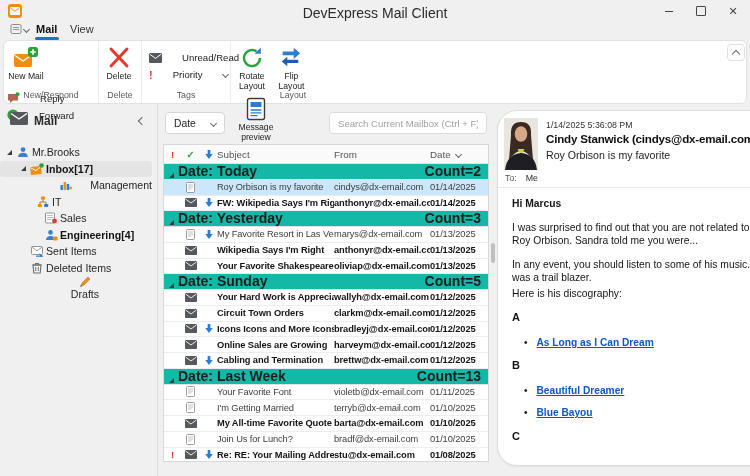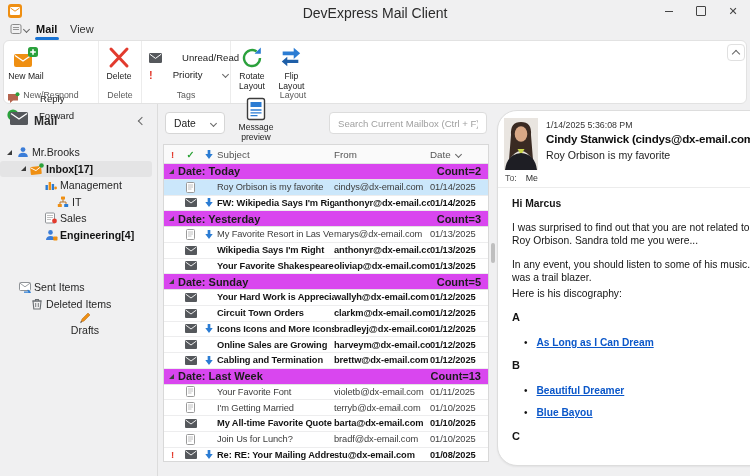--- a/index.html
+++ b/index.html
@@ -72,22 +72,22 @@
         box-sizing:border-box;overflow:hidden;}
   .hdr-row{display:flex;align-items:center;height:18px;background:#fafafa;border-bottom:1px solid #e3e3e3;
            font-size:9.8px;color:#555;}
   .col-pri{width:17px;text-align:center;flex:none;display:flex;justify-content:center;}
   .col-read{width:19px;flex:none;display:flex;justify-content:center;}
   .col-arr{width:17px;flex:none;display:flex;justify-content:center;}
   .col-subj{flex:1;overflow:hidden;white-space:nowrap;}
   .col-from{width:96px;flex:none;overflow:hidden;white-space:nowrap;}
   .col-date{width:58px;flex:none;display:flex;align-items:center;gap:5px;white-space:nowrap;}
   .hdr-check{color:#27a032;font-weight:bold;font-size:9.5px;}
-  .grp-row{display:flex;align-items:center;height:15.75px;background:#d946ef;border-bottom:1px solid #e2e2e2;
-           font-size:11px;font-weight:bold;color:#1c1c1c;box-sizing:border-box;}
+  .grp-row{display:flex;align-items:flex-end;height:15.75px;background:#14b8a6;border-bottom:1px solid #e2e2e2;
+           font-size:14px;font-weight:bold;color:#1c1c1c;box-sizing:border-box;}
   .grp-row .exp{width:14px;display:flex;justify-content:center;}
   .grp-row .cnt{margin-left:auto;padding-right:7px;}
   .mail-row{display:flex;align-items:center;height:15.75px;border-bottom:1px solid #ededee;box-sizing:border-box;
             font-size:9.3px;color:#3d3d3d;letter-spacing:-0.1px;}
   .mail-row.selected{background:#cbe7fb;}
   .mail-row.unread .col-subj,.mail-row.unread .col-from,.mail-row.unread .col-date{font-weight:bold;color:#141414;}
   .scroll-thumb{position:absolute;left:491px;top:243px;width:3.5px;height:20px;background:#bfbfbf;border-radius:2px;}
 
   
   .readcard{position:absolute;left:497px;top:110px;width:284px;height:356px;background:#fff;border:1px solid #ddd;
@@ -265,33 +265,33 @@
             <g transform="rotate(-6 6 8)">
               <rect x="0.5" y="3.5" width="11" height="8" rx="1" fill="#ef8f12"></rect>
               <path d="M0.8 4.2l5.2 3.4 5.2-3.4" stroke="#fff" stroke-width="0.9" fill="none"></path>
             </g>
             <circle cx="11.5" cy="2.5" r="2.3" fill="#2ba13c"></circle>
           </svg>
         </span>
         <span class="tl">Inbox</span>
         <span class="tsuf"> [17]</span>
       </div>
-      <div class="tree-item" style="padding-left: 32px;">
+      <div class="tree-item" style="padding-left: 32px; justify-content: space-between;">
         <span class="exp"></span>
         <span class="tico">
           <svg width="12" height="12" viewBox="0 0 12 12">
             <rect x="0.5" y="6" width="2.4" height="5" fill="#2b7cd3"></rect>
             <rect x="3.6" y="3" width="2.4" height="8" fill="#ef8f12"></rect>
             <rect x="6.7" y="5" width="2.4" height="6" fill="#2b7cd3"></rect>
             <circle cx="10.6" cy="9" r="1.4" fill="#ef8f12"></circle>
           </svg>
         </span>
         <span class="tl">Management</span>
       </div>
-      <div class="tree-item" style="padding-left: 44px; text-align: center;">
+      <div class="tree-item" style="padding-left: 24px; text-align: center;">
         <span class="exp"></span>
         <span class="tico">
           <svg width="12" height="12" viewBox="0 0 12 12">
             <path d="M6 3v3M3 8V6h6v2" stroke="#b8742a" fill="none"></path>
             <rect x="4" y="0.5" width="4" height="3" rx="0.5" fill="#ef8f12"></rect>
             <rect x="0.8" y="8" width="4" height="3" rx="0.5" fill="#ef8f12"></rect>
             <rect x="7.2" y="8" width="4" height="3" rx="0.5" fill="#2b7cd3"></rect>
           </svg>
         </span>
         <span class="tl">IT</span>
@@ -312,21 +312,21 @@
         <span class="tico">
           <svg width="13" height="12" viewBox="0 0 13 12">
             <circle cx="5.5" cy="3.4" r="2.3" fill="#3b7dd8"></circle>
             <path d="M1 11c0-2.7 2-4 4.5-4S10 8.3 10 11z" fill="#3b7dd8"></path>
             <rect x="8.2" y="7.5" width="4.3" height="4" rx="0.8" fill="#ef8f12"></rect>
           </svg>
         </span>
         <span class="tl">Engineering</span>
         <span class="tsuf"> [4]</span>
       </div>
-      <div class="tree-item" style="padding-left: 6px; margin-top: 36px;">
+      <div class="tree-item" style="padding-left: 18px;">
         <span class="exp"></span>
         <span class="tico">
           <svg width="13" height="11" viewBox="0 0 13 11">
             <rect x="0.5" y="0.5" width="11" height="8" rx="1" fill="#fff" stroke="#8f9397"></rect>
             <path d="M1 1.2l5 3.6 5-3.6" stroke="#8f9397" stroke-width="0.9" fill="none"></path>
             <path d="M5 10.2h6M8.6 8l2.6 2.2-2.6 2.2" stroke="#2b7cd3" stroke-width="1.2" fill="none"></path>
           </svg>
         </span>
         <span class="tl">Sent Items</span>
       </div>

